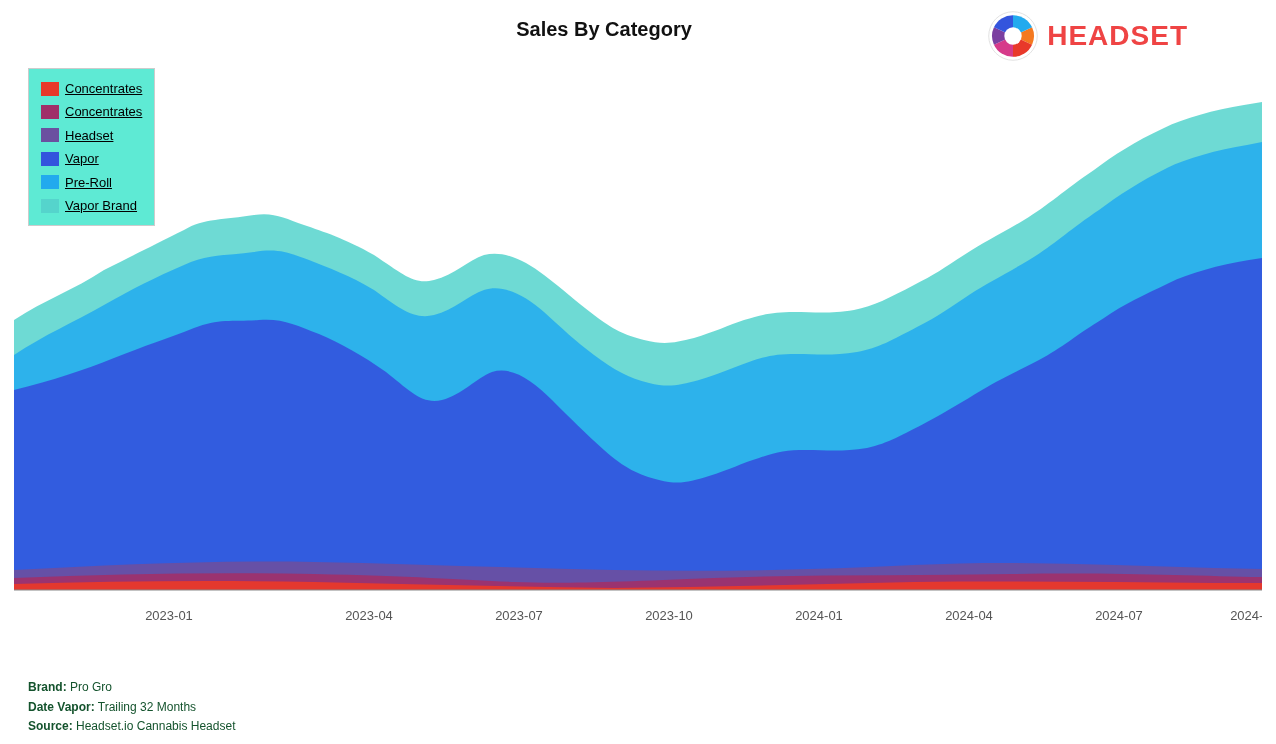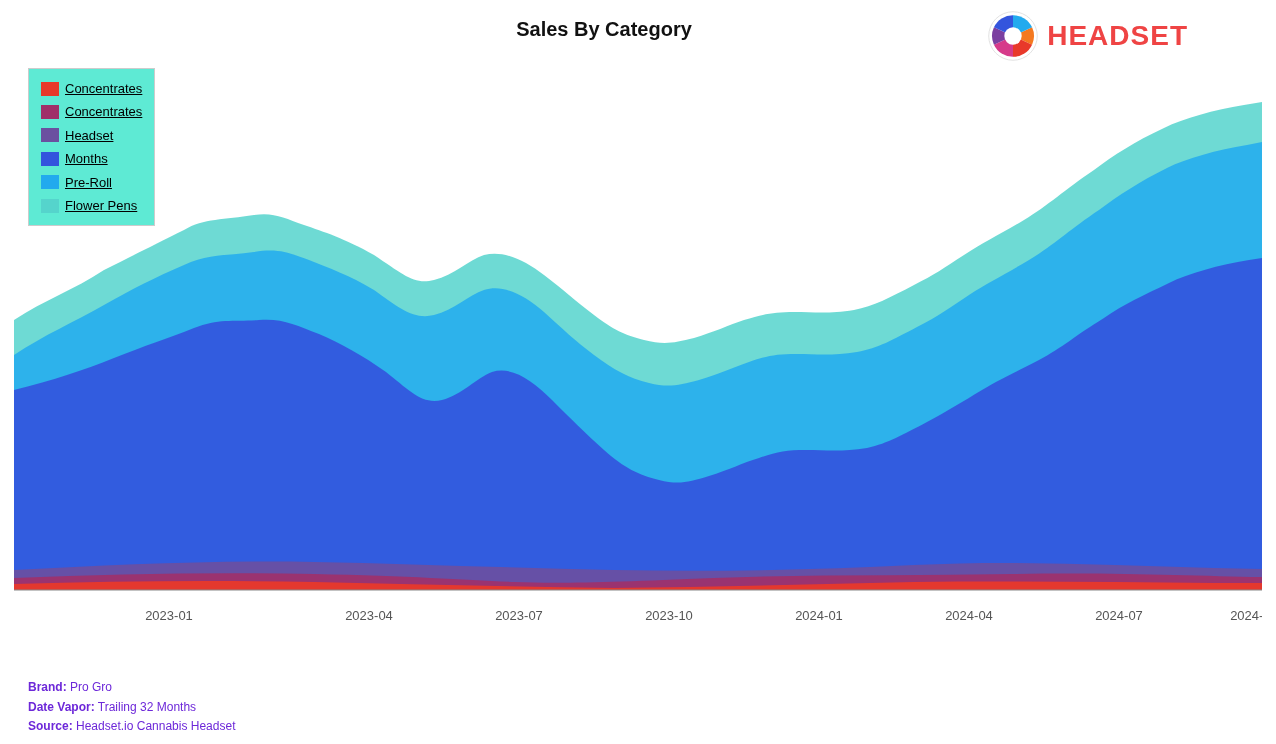--- a/index.html
+++ b/index.html
@@ -70,21 +70,21 @@
       top: 60px;
       left: 14px;
       right: 14px;
       bottom: 80px;
     }
     .footer-info {
       position: absolute;
       bottom: 8px;
       left: 28px;
       font-size: 12px;
-      color: #6d28d9;
+      color: #14532d;
       line-height: 1.6;
     }
     .footer-info span.label {
       font-weight: bold;
     }
   </style>
 </head>
 <body>
 
 <div class="chart-container">
@@ -121,29 +121,29 @@
     <div class="legend-item">
       <span class="legend-color" style="background:#a0306a;"></span>
       <span>Concentrates</span>
     </div>
     <div class="legend-item">
       <span class="legend-color" style="background:#6b4fa0;"></span>
       <span>Headset</span>
     </div>
     <div class="legend-item">
       <span class="legend-color" style="background:#3355dd;"></span>
-      <span>Months</span>
+      <span>Vapor</span>
     </div>
     <div class="legend-item">
       <span class="legend-color" style="background:#22aaee;"></span>
       <span>Pre-Roll</span>
     </div>
     <div class="legend-item">
       <span class="legend-color" style="background:#55d4cc;"></span>
-      <span>Flower Pens</span>
+      <span>Vapor Brand</span>
     </div>
   </div>
 
   <svg class="svg-chart" viewBox="0 0 1248 580" preserveAspectRatio="none" style="position:absolute;top:60px;left:14px;width:1248px;height:580px;">
 
     <defs>
       <clipPath id="chartClip">
         <rect x="0" y="0" width="1248" height="530"></rect>
       </clipPath>
     </defs>

